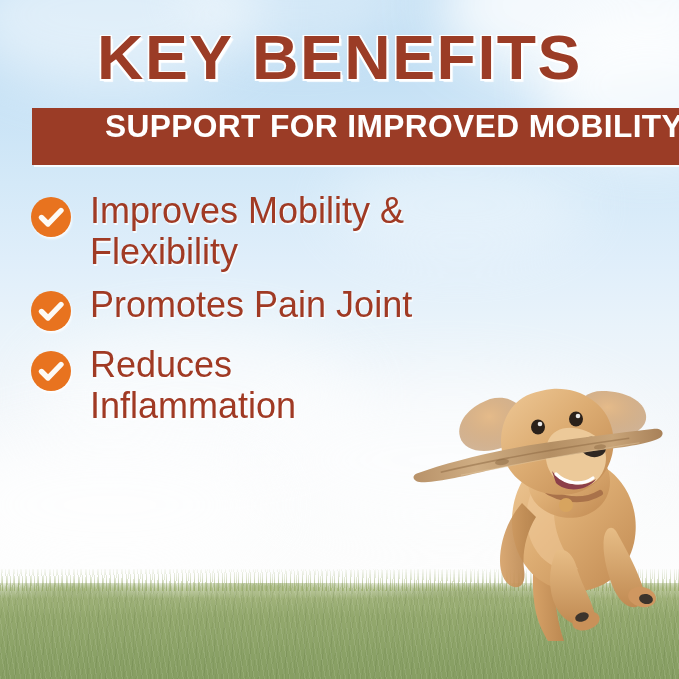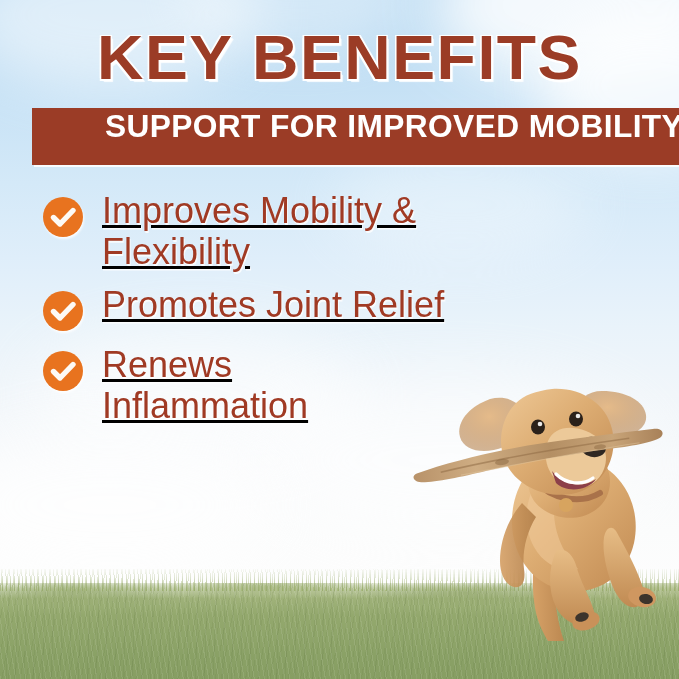--- a/index.html
+++ b/index.html
@@ -131,24 +131,23 @@
     font-size: 32px;
     letter-spacing: .4px;
     color: #ffffff;
     transform: scaleX(.99);
     white-space: nowrap;
   }
 
   
   .benefits {
     position: absolute;
-    left: 42px;
+    left: 30px;
     top: 190px;
     width: 430px;
-    text-decoration: underline;
   }
   .benefit-row {
     display: flex;
     align-items: flex-start;
     margin-bottom: 12px;
   }
   .check-icon {
     flex: 0 0 auto;
     width: 42px;
     height: 42px;
@@ -295,29 +294,29 @@
 Flexibility</span>
     </div>
 
     <div class="benefit-row">
       <span class="check-icon">
         <svg viewBox="0 0 42 42" xmlns="http://www.w3.org/2000/svg" aria-hidden="true">
           <circle cx="21" cy="21" r="20" fill="#e8731f"></circle>
           <path d="M11.5 21.5 l6.5 6.5 l13 -13.5" stroke="#fdfaf5" stroke-width="5.4" fill="none" stroke-linecap="round" stroke-linejoin="round"></path>
         </svg>
       </span>
-      <span class="benefit-text">Promotes Joint Relief</span>
+      <span class="benefit-text">Promotes Pain Joint</span>
     </div>
 
 
     <div class="benefit-row">
       <span class="check-icon">
         <svg viewBox="0 0 42 42" xmlns="http://www.w3.org/2000/svg" aria-hidden="true">
           <circle cx="21" cy="21" r="20" fill="#e8731f"></circle>
           <path d="M11.5 21.5 l6.5 6.5 l13 -13.5" stroke="#fdfaf5" stroke-width="5.4" fill="none" stroke-linecap="round" stroke-linejoin="round"></path>
         </svg>
       </span>
-      <span class="benefit-text">Renews
+      <span class="benefit-text">Reduces
 Inflammation</span>
     </div>
 
   </div>
 </div>
 
 </body></html>

